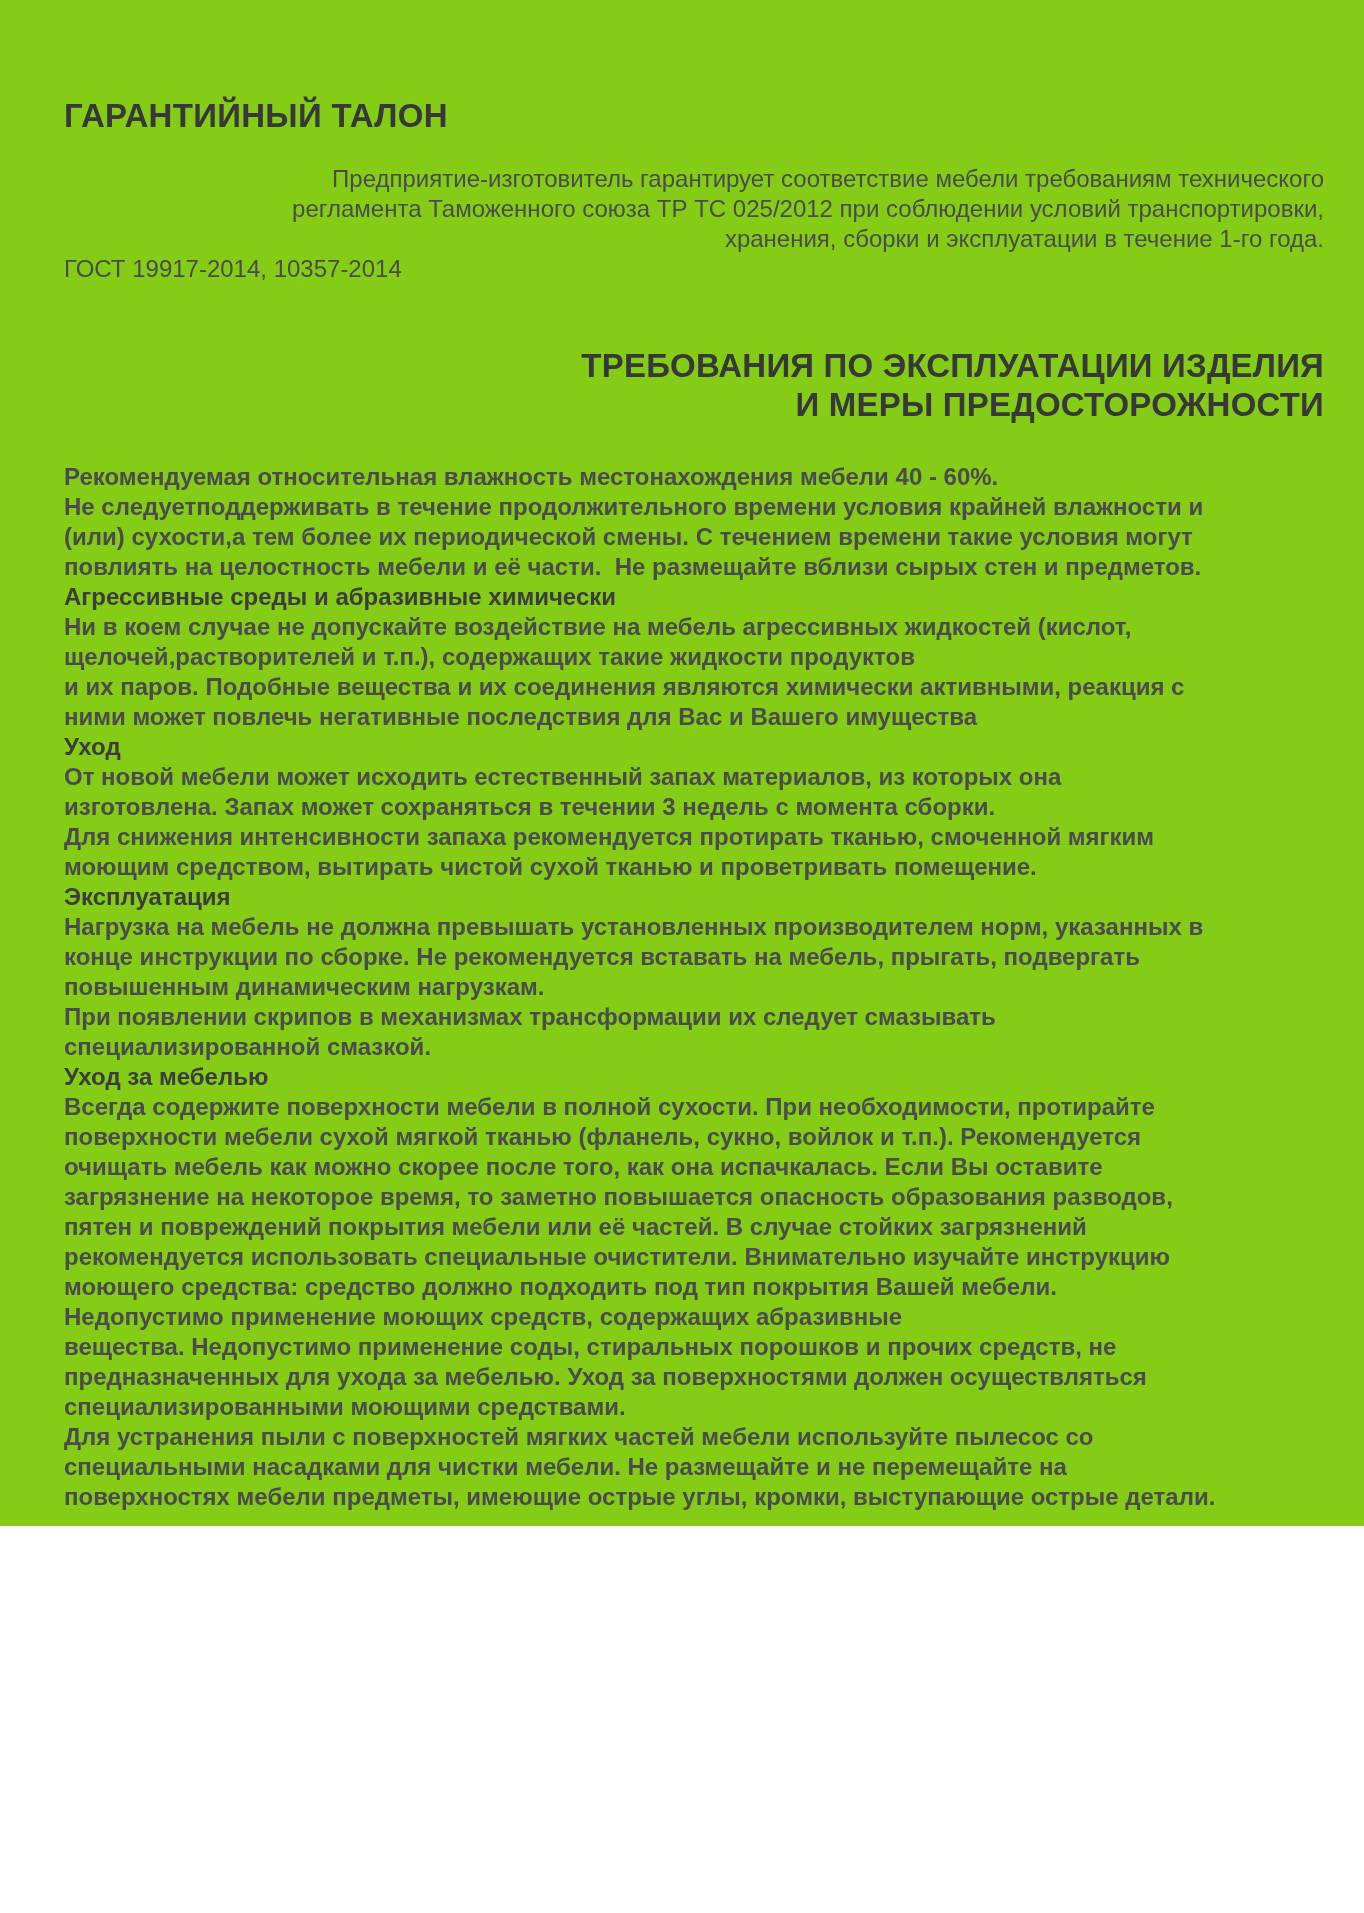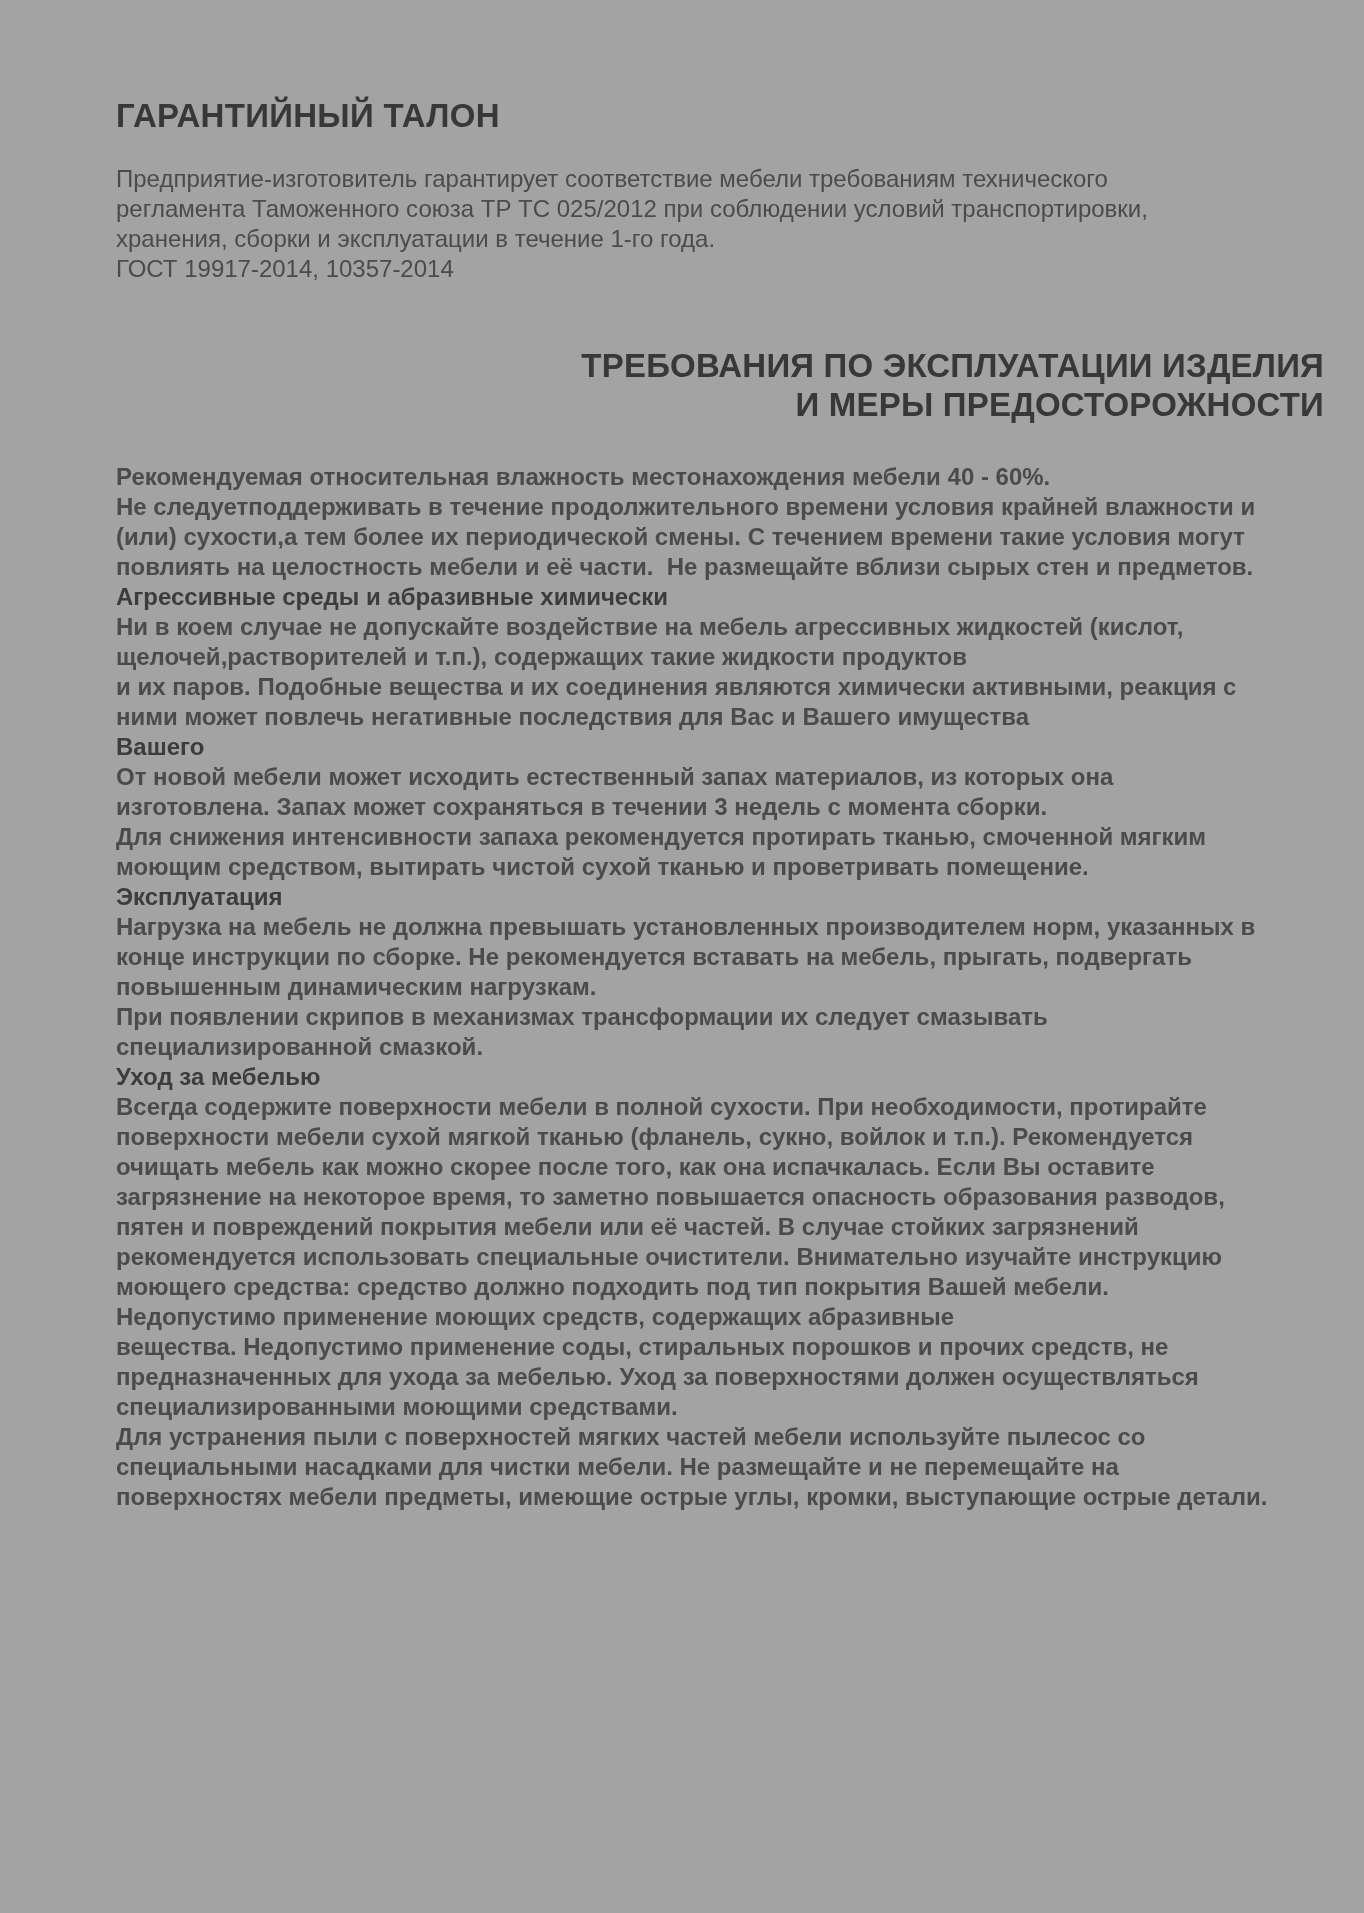--- a/index.html
+++ b/index.html
@@ -10,39 +10,40 @@
   body {
     width: 1364px;
     height: 1913px;
     font-family: "Liberation Sans", "DejaVu Sans", sans-serif;
     color: #4b4b4d;
     overflow: hidden;
   }
   .page {
     box-sizing: border-box;
     width: 1364px;
-    height: 1913px;
-    padding: 96px 40px 0 116px;
-    background: #a3a3a3;
+    height: 1526px;
+    padding: 96px 40px 0 64px;
+    background: #84cc16;
   }
   .doc-title {
     margin: 0 0 28px 0;
     font-size: 33px;
     line-height: 40px;
     font-weight: bold;
     color: #38383a;
     letter-spacing: 0.3px;
     white-space: pre-wrap;
   }
   .intro {
     margin: 0;
     font-size: 24px;
     line-height: 30px;
     color: #4b4b4d;
     white-space: pre-wrap;
+    text-align: right;
   }
   .gost {
     margin: 0 0 62px 0;
     font-size: 24px;
     line-height: 30px;
     color: #4b4b4d;
     white-space: pre-wrap;
   }
   .req-heading {
     margin: 0 0 38px 0;
@@ -96,21 +97,21 @@
 
   <section>
     <h3 class="sub-heading">Агрессивные среды и абразивные химически</h3>
     <p class="sub-body">Ни в коем случае не допускайте воздействие на мебель агрессивных жидкостей (кислот,
 щелочей,растворителей и т.п.), содержащих такие жидкости продуктов
 и их паров. Подобные вещества и их соединения являются химически активными, реакция с
 ними может повлечь негативные последствия для Вас и Вашего имущества</p>
   </section>
 
   <section>
-    <h3 class="sub-heading">Вашего</h3>
+    <h3 class="sub-heading">Уход</h3>
     <p class="sub-body">От новой мебели может исходить естественный запах материалов, из которых она
 изготовлена. Запах может сохраняться в течении 3 недель с момента сборки.
 Для снижения интенсивности запаха рекомендуется протирать тканью, смоченной мягким
 моющим средством, вытирать чистой сухой тканью и проветривать помещение.</p>
   </section>
 
   <section>
     <h3 class="sub-heading">Эксплуатация</h3>
     <p class="sub-body">Нагрузка на мебель не должна превышать установленных производителем норм, указанных в
 конце инструкции по сборке. Не рекомендуется вставать на мебель, прыгать, подвергать

